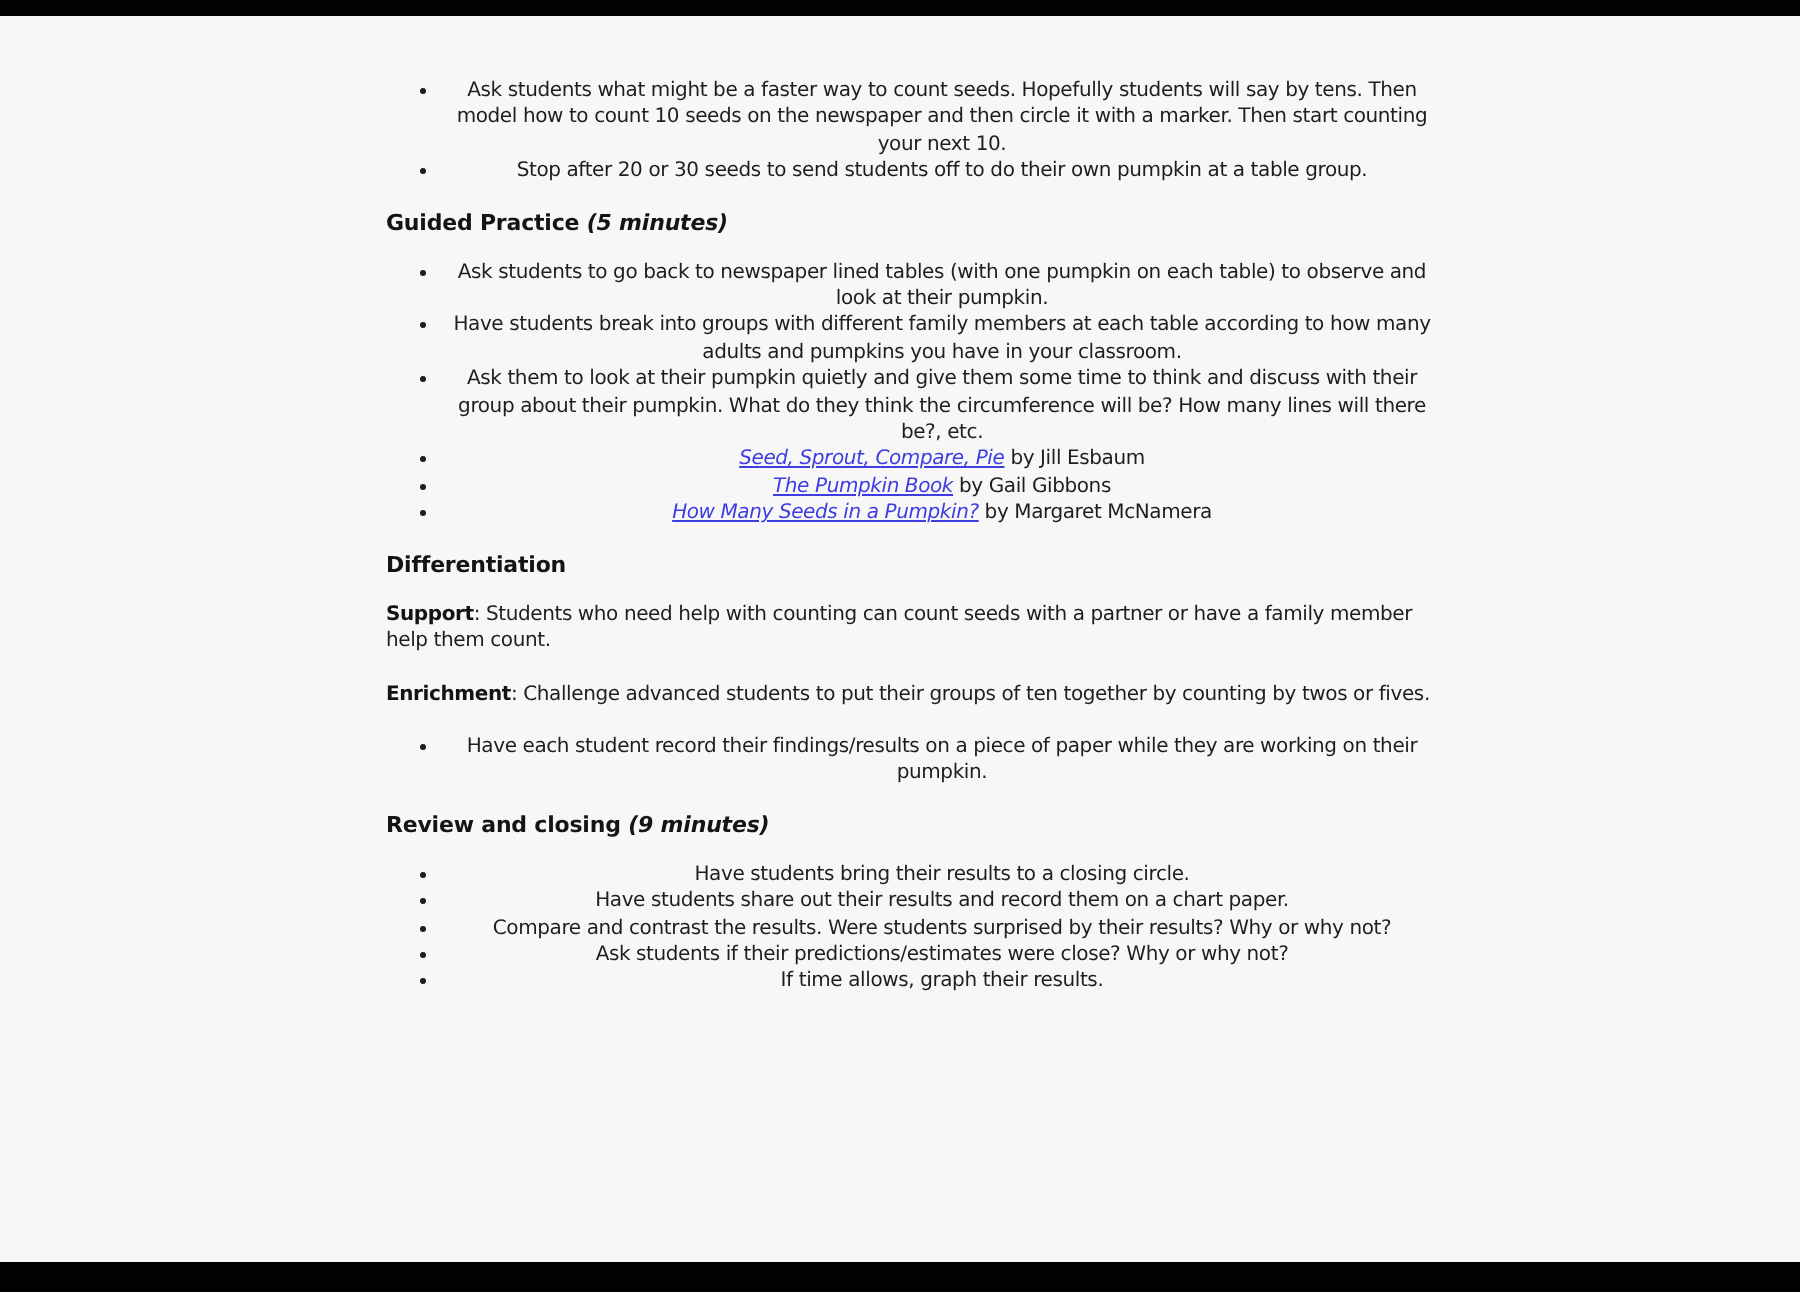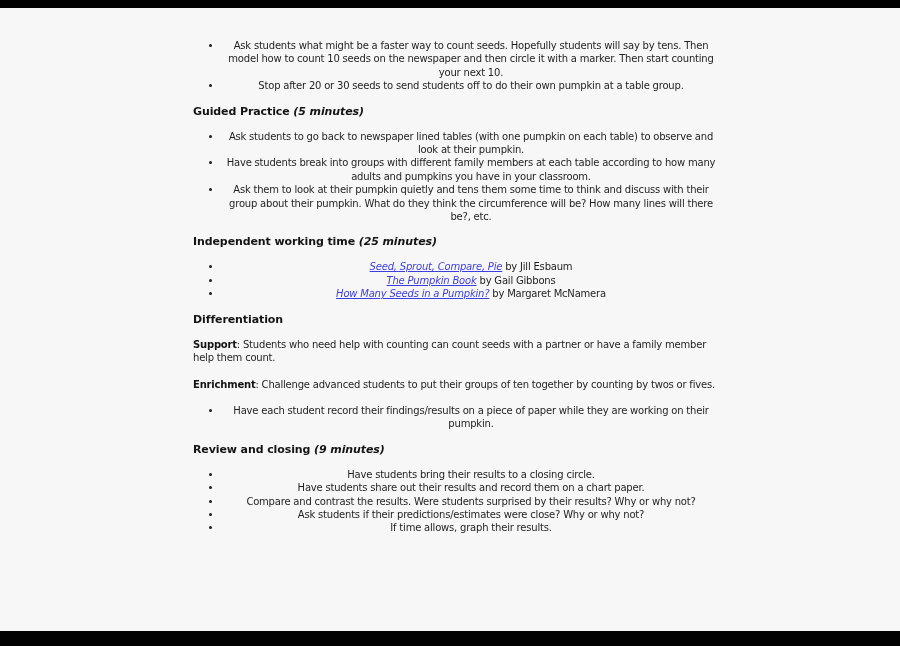--- a/index.html
+++ b/index.html
@@ -56,23 +56,22 @@
 
 <div class="content">
     <ul>
       <li>Ask students what might be a faster way to count seeds. Hopefully students will say by tens. Then model how to count 10 seeds on the newspaper and then circle it with a marker. Then start counting your next 10.</li>
       <li>Stop after 20 or 30 seeds to send students off to do their own pumpkin at a table group.</li>
     </ul>
     <h3><span>Guided Practice</span> <em>(5 minutes)</em></h3>
     <ul>
       <li>Ask students to go back to newspaper lined tables (with one pumpkin on each table) to observe and look at their pumpkin.</li>
       <li>Have students break into groups with different family members at each table according to how many adults and pumpkins you have in your classroom.</li>
-      <li>Ask them to look at their pumpkin quietly and tens them some time to think and discuss with their group about their pumpkin. What do they think the circumference will be? How many lines will there be?, etc.</li>
+      <li>Ask them to look at their pumpkin quietly and give them some time to think and discuss with their group about their pumpkin. What do they think the circumference will be? How many lines will there be?, etc.</li>
     </ul>
-    <h3><span>Independent working time</span> <em>(25 minutes)</em></h3>
     <ul>
       <li><a class="booklink">Seed, Sprout, Compare, Pie</a><span> by Jill Esbaum</span></li>
       <li><a class="booklink">The Pumpkin Book</a><span> by Gail Gibbons</span></li>
       <li><a class="booklink">How Many Seeds in a Pumpkin?</a><span> by Margaret McNamera</span></li>
     </ul>
     <h3><span>Differentiation</span></h3>
     <p><b>Support</b><span>: Students who need help with counting can count seeds with a partner or have a family member help them count.</span></p>
     <p><b>Enrichment</b><span>: Challenge advanced students to put their groups of ten together by counting by twos or fives.</span></p>
     <ul>
       <li>Have each student record their findings/results on a piece of paper while they are working on their pumpkin.</li>

